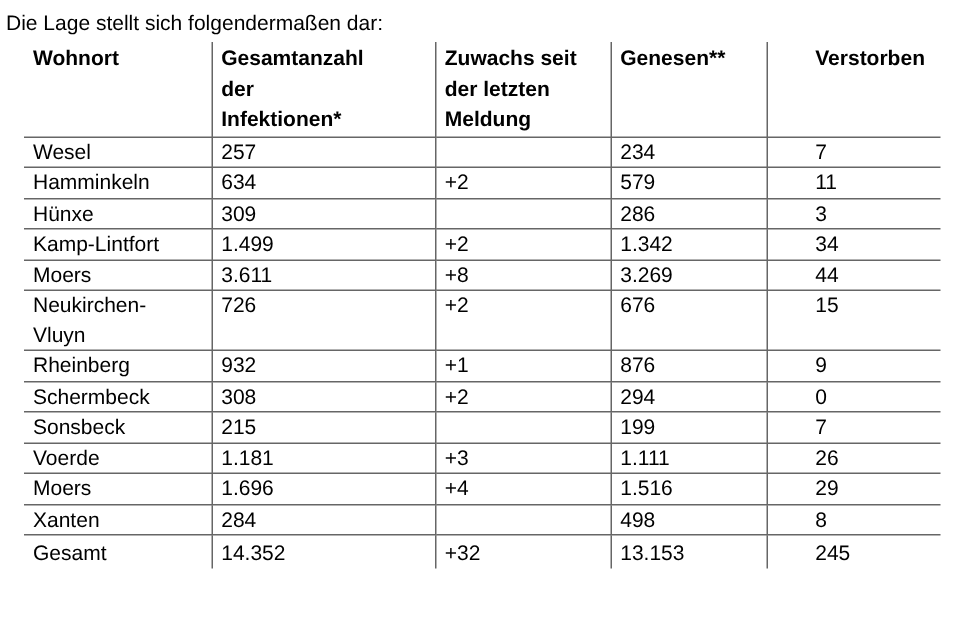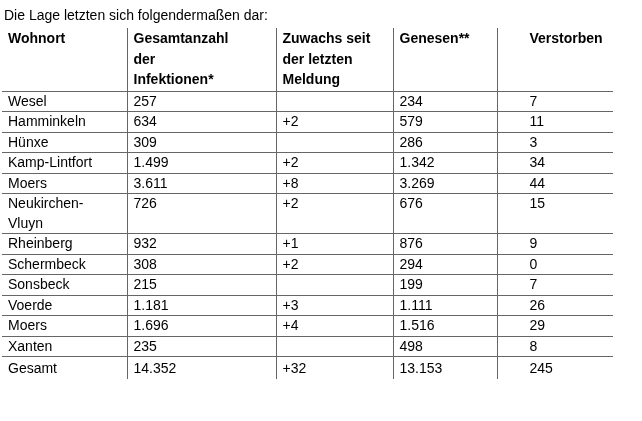--- a/index.html
+++ b/index.html
@@ -15,21 +15,21 @@
   }
   .doc-title {
     margin: 7px 0 5px 4px;
     font-size: 14px;
     line-height: 16px;
     color: #000000;
   }
   table.data-table {
     border-collapse: collapse;
     table-layout: fixed;
-    margin-left: 2px;
+    margin-left: 16px;
     width: 611px;
     font-size: 14px;
   }
   col.c1 { width: 125px; }
   col.c2 { width: 149px; }
   col.c3 { width: 117px; }
   col.c4 { width: 104px; }
   col.c5 { width: 116px; }
   th, td {
     border-right: 1px solid #666666;
@@ -52,21 +52,21 @@
     padding: 0 8px 0 6px;
   }
   td.name { padding: 0 12px 0 6px; text-align: left; }
   td.num  { text-align: left; }
   tr.total-row td { font-weight: normal; line-height: 22px; }
 </style>
 </head>
 <body>
 
 <div class="page">
-  <div class="doc-title">Die Lage letzten sich folgendermaßen dar:</div>
+  <div class="doc-title">Die Lage stellt sich folgendermaßen dar:</div>
 
   <table class="data-table">
     <colgroup>
       <col class="c1">
         <col class="c2">
         <col class="c3">
         <col class="c4">
         <col class="c5">
     </colgroup>
     <thead>
@@ -155,21 +155,21 @@
       </tr>
       <tr>
         <td class="name">Moers</td>
         <td class="num">1.696</td>
         <td class="num">+4</td>
         <td class="num">1.516</td>
         <td class="num">29</td>
       </tr>
       <tr>
         <td class="name">Xanten</td>
-        <td class="num">235</td>
+        <td class="num">284</td>
         <td class="num"></td>
         <td class="num">498</td>
         <td class="num">8</td>
       </tr>
       <tr class="total-row">
         <td class="name">Gesamt</td>
         <td class="num">14.352</td>
         <td class="num">+32</td>
         <td class="num">13.153</td>
         <td class="num">245</td>

